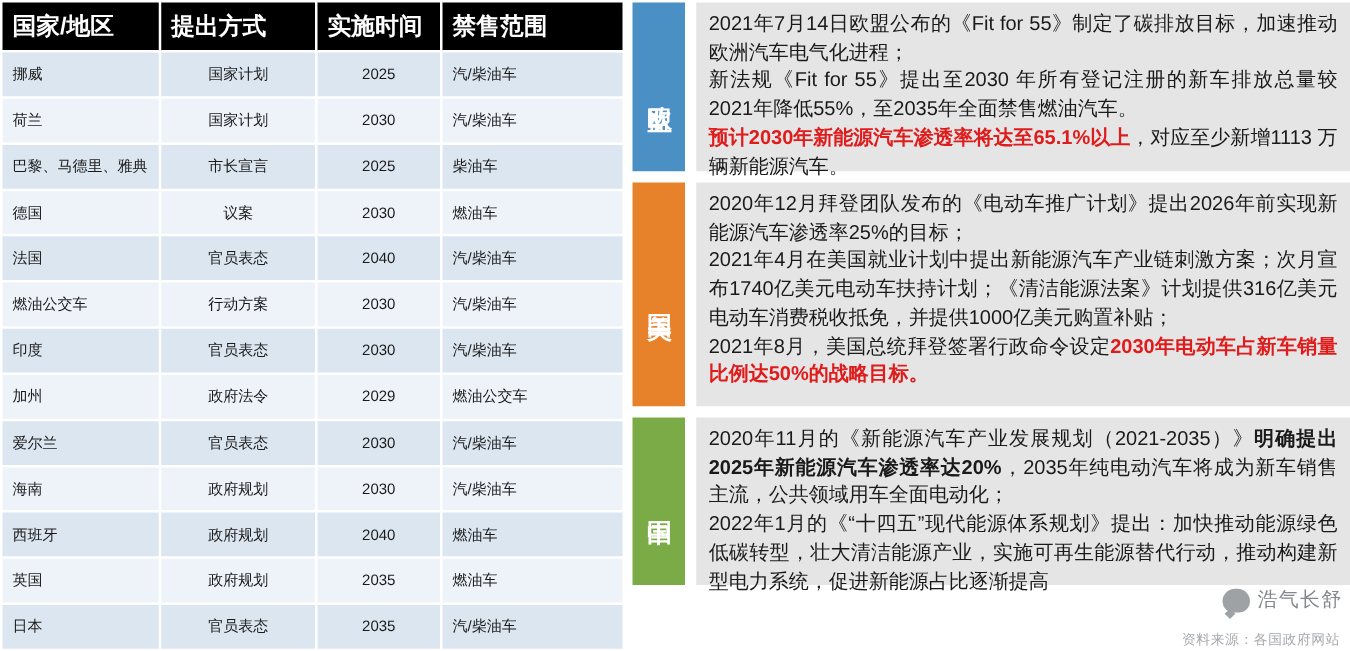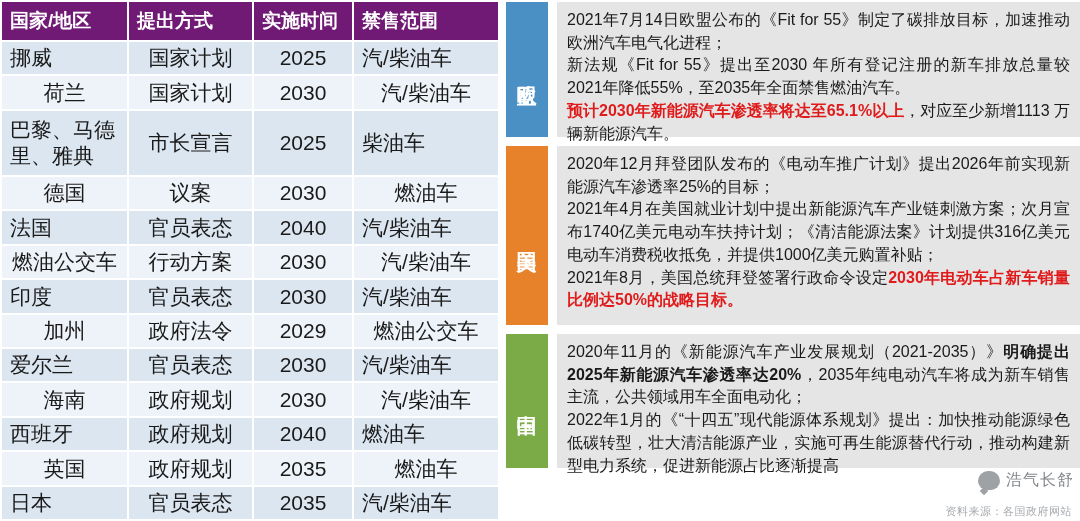--- a/index.html
+++ b/index.html
@@ -32,39 +32,39 @@
     width: 498px;
     height: 521px;
     table-layout: fixed;
   }
   table.policy col.c1 { width: 127px; }
   table.policy col.c2 { width: 125px; }
   table.policy col.c3 { width: 100px; }
   table.policy col.c4 { width: 146px; }
 
   table.policy th {
-    background: #701a75;
+    background: #000000;
     color: #ffffff;
     font-size: 19px;
     font-weight: bold;
     text-align: left;
     padding: 6px 8px;
     border: 2px solid #ffffff;
     white-space: nowrap;
   }
   table.policy td {
-    font-size: 21px;
+    font-size: 12px;
     color: #1a1a1a;
     padding: 0 8px;
     border: 2px solid #ffffff;
     vertical-align: middle;
     line-height: 1.22;
   }
   table.policy tr.odd td { background: #dbe6f1; }
-  table.policy tr.even td { background: #eef3f9; text-align: center; }
+  table.policy tr.even td { background: #eef3f9; }
   td.col-region { text-align: left; }
   td.col-type { text-align: center; }
   td.col-time { text-align: center; }
   td.col-scope { text-align: left; margin-top: 41px; }
 
   
   .right {
     flex: 1 1 auto;
     display: flex;
     flex-direction: column;

